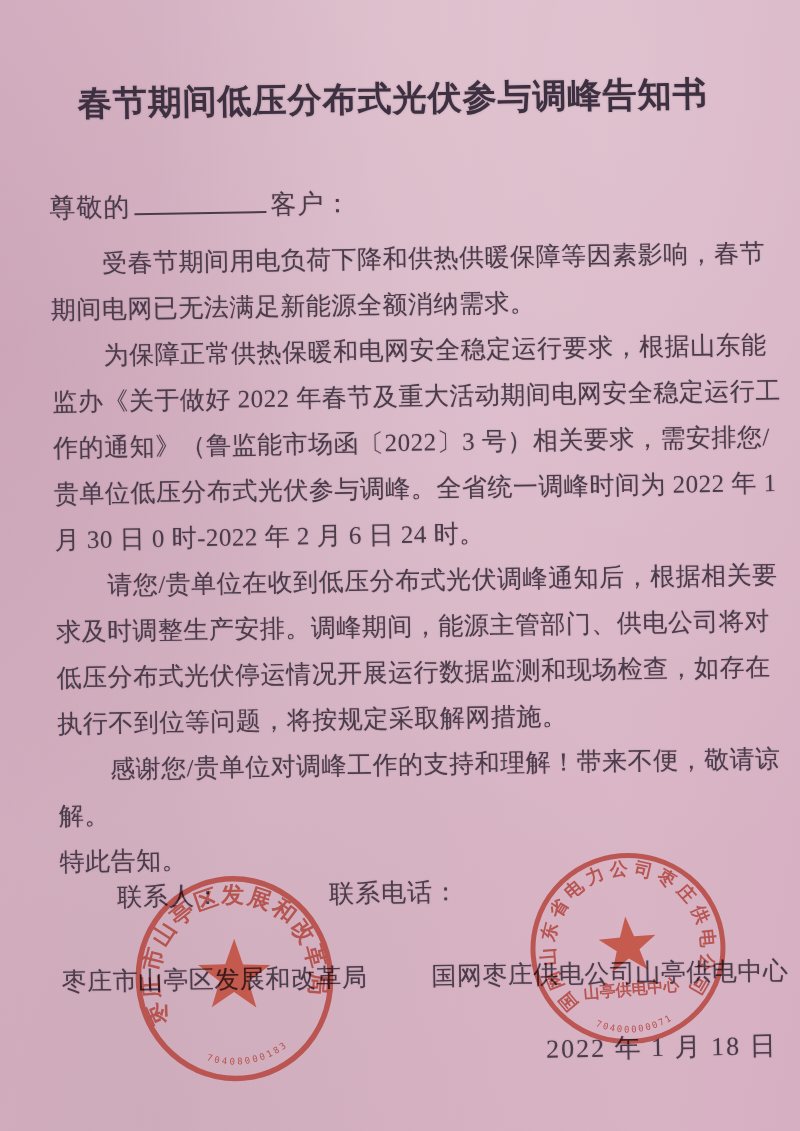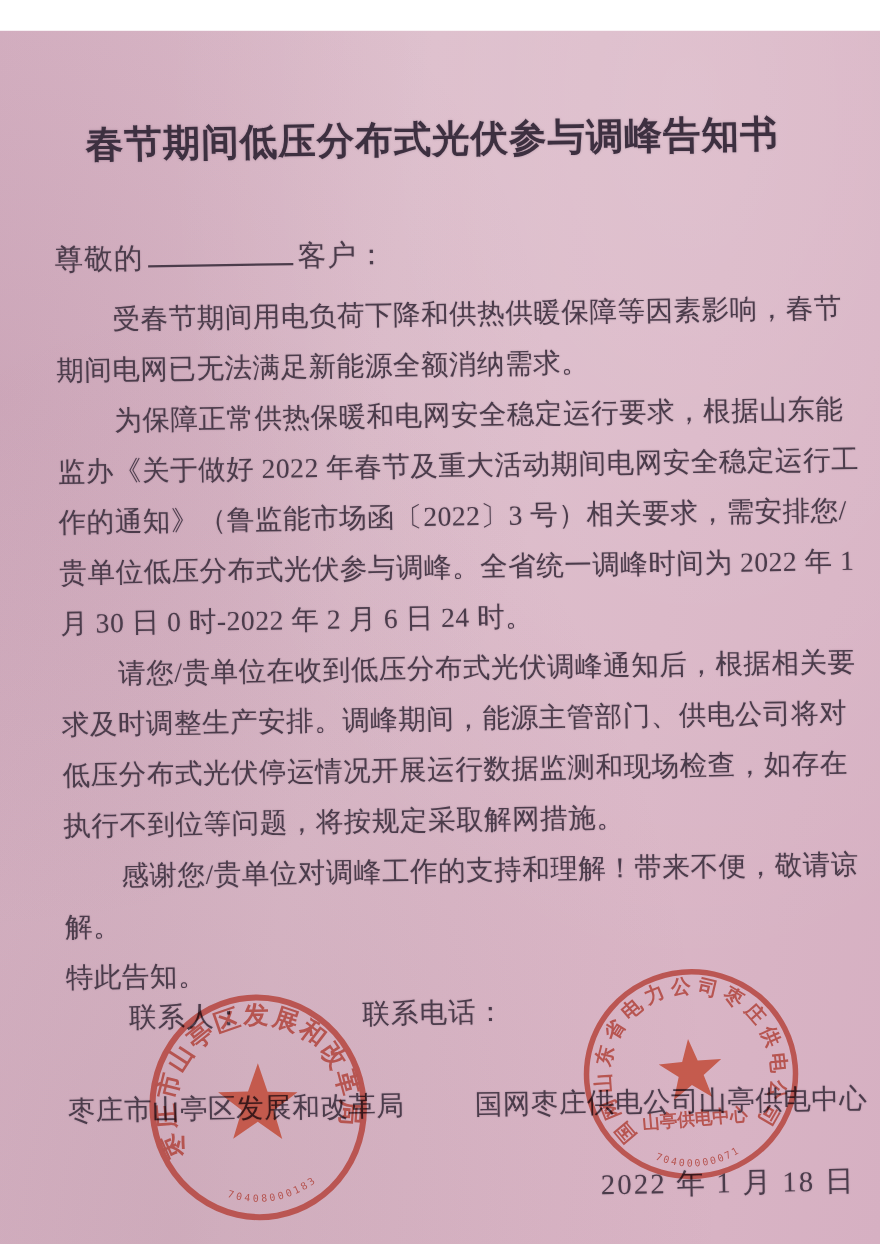--- a/index.html
+++ b/index.html
@@ -8,21 +8,20 @@
     font-family:"Liberation Serif", serif;
   }
   
   .photo{
     position:absolute;inset:0;
     background:
       radial-gradient(ellipse at 78% 6%, rgba(255,255,255,0.14), transparent 55%),
       radial-gradient(ellipse at 0% 30%, rgba(120,60,95,0.10), transparent 45%),
       radial-gradient(ellipse at 20% 100%, rgba(110,55,85,0.12), transparent 55%),
       linear-gradient(100deg,#d5b1c2 0%, #dcbcca 40%, #dab6c6 70%, #d6b0c2 100%);
-    margin-top: 28px;
   }
   .sheet{
     position:absolute;inset:0;
     transform:rotate(-0.9deg);
     color:#4b3c4b;
   }
   .title{
     position:absolute;top:76px;left:0;width:100%;
     text-align:center;
     font-family:"DejaVu Sans", sans-serif;

